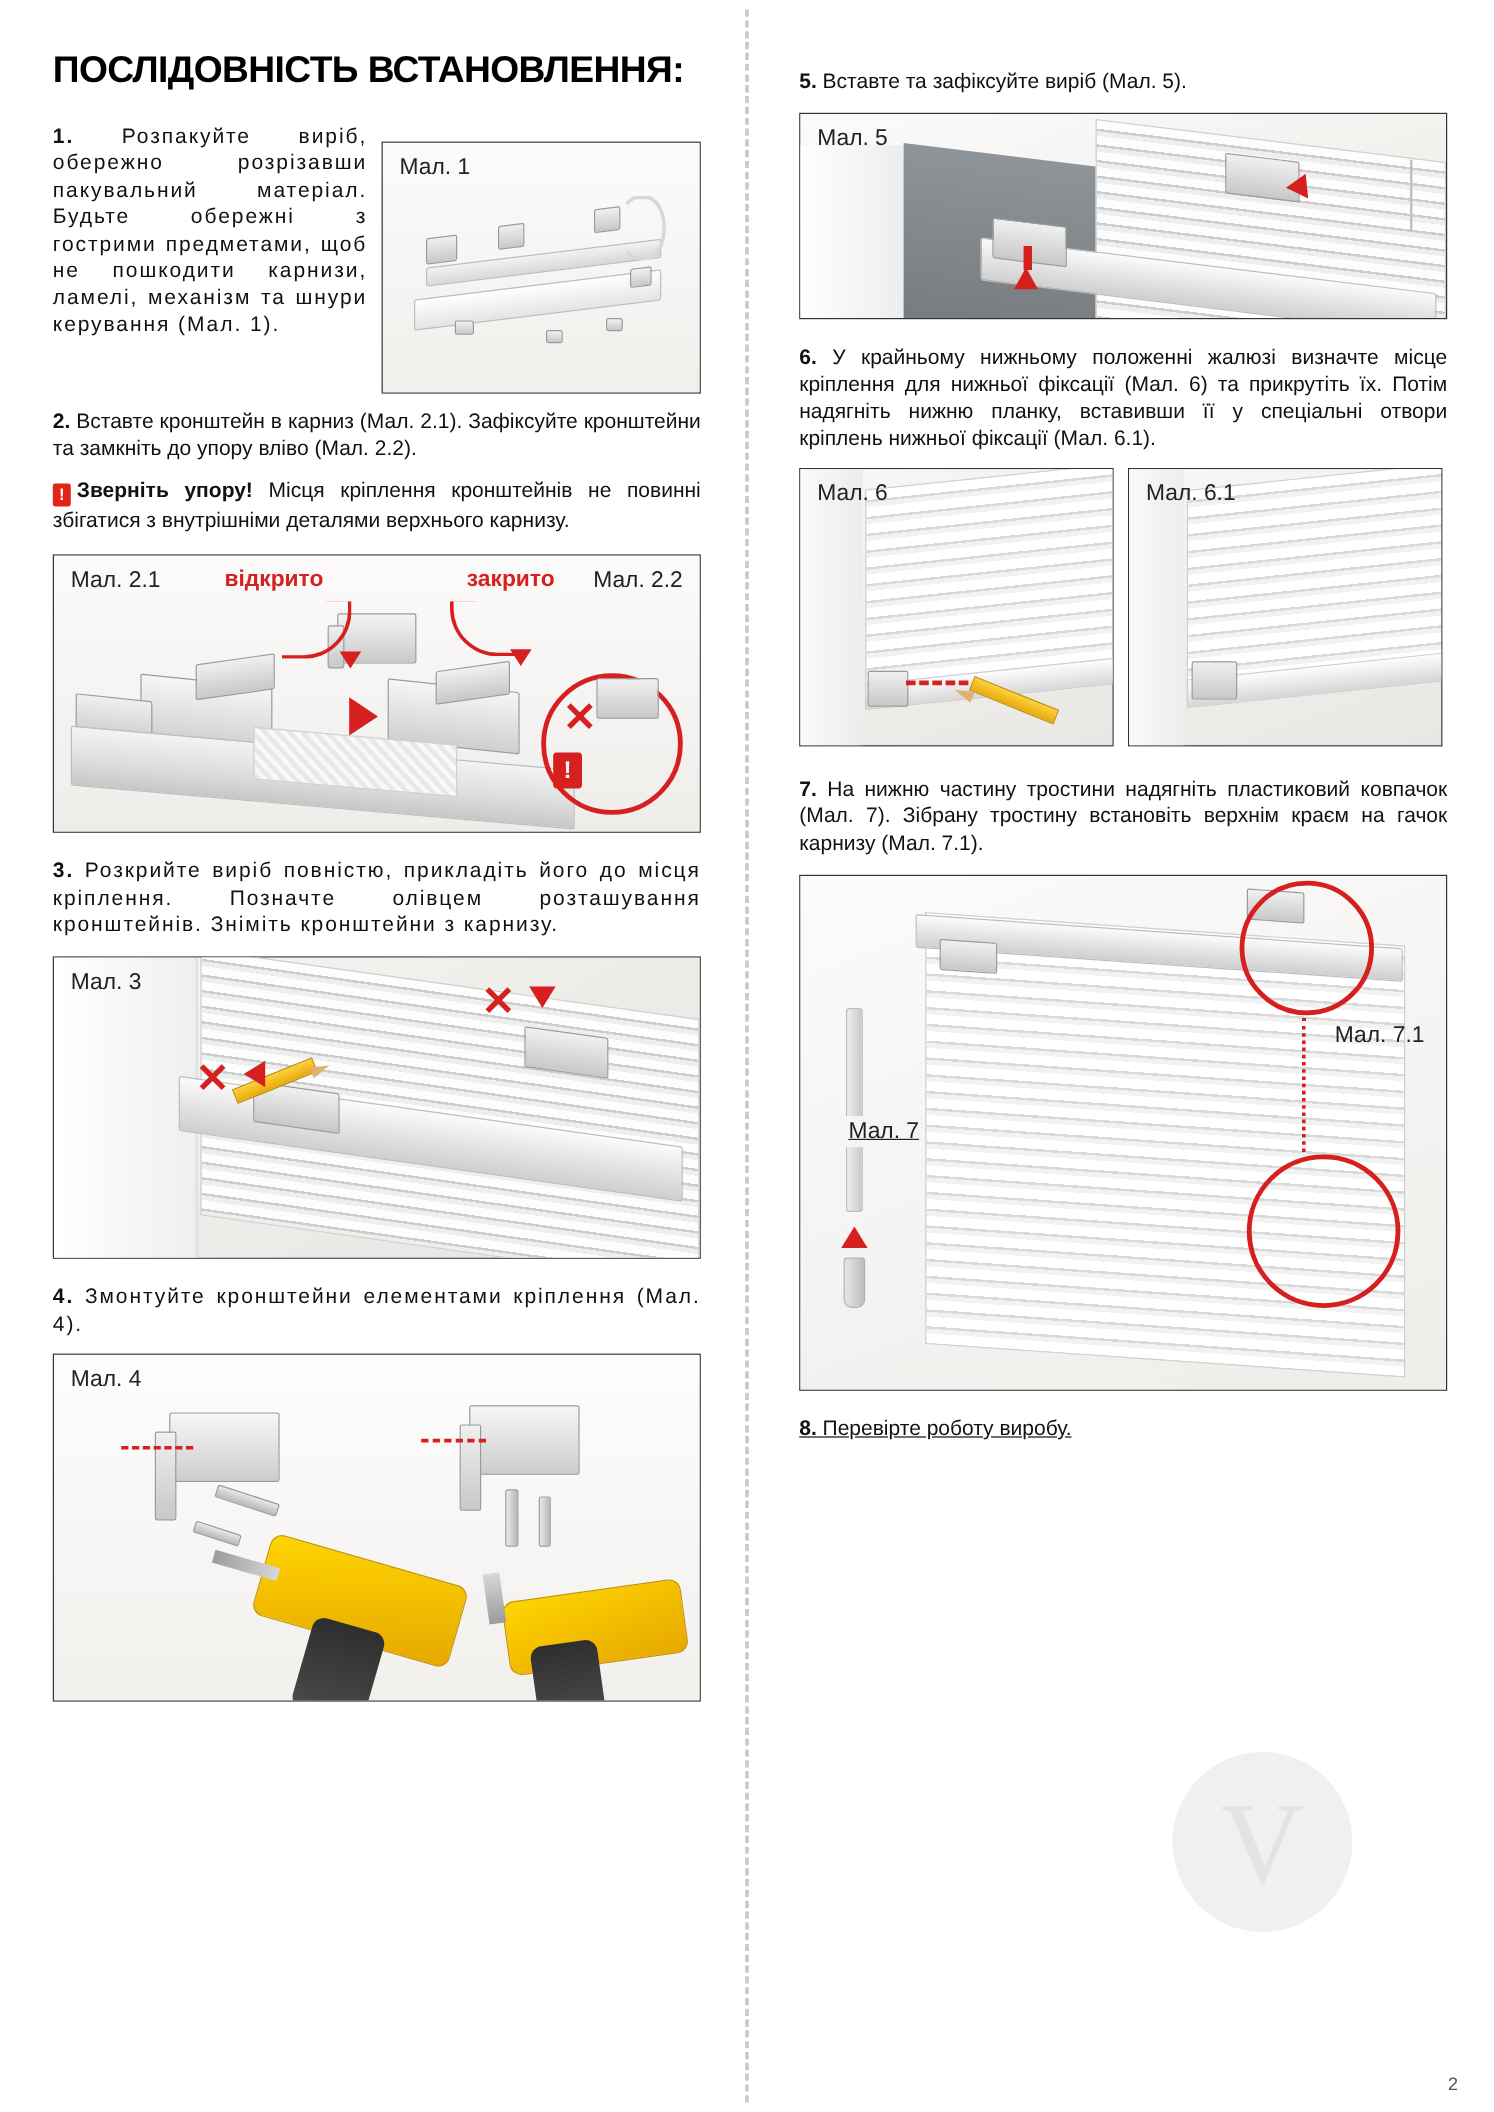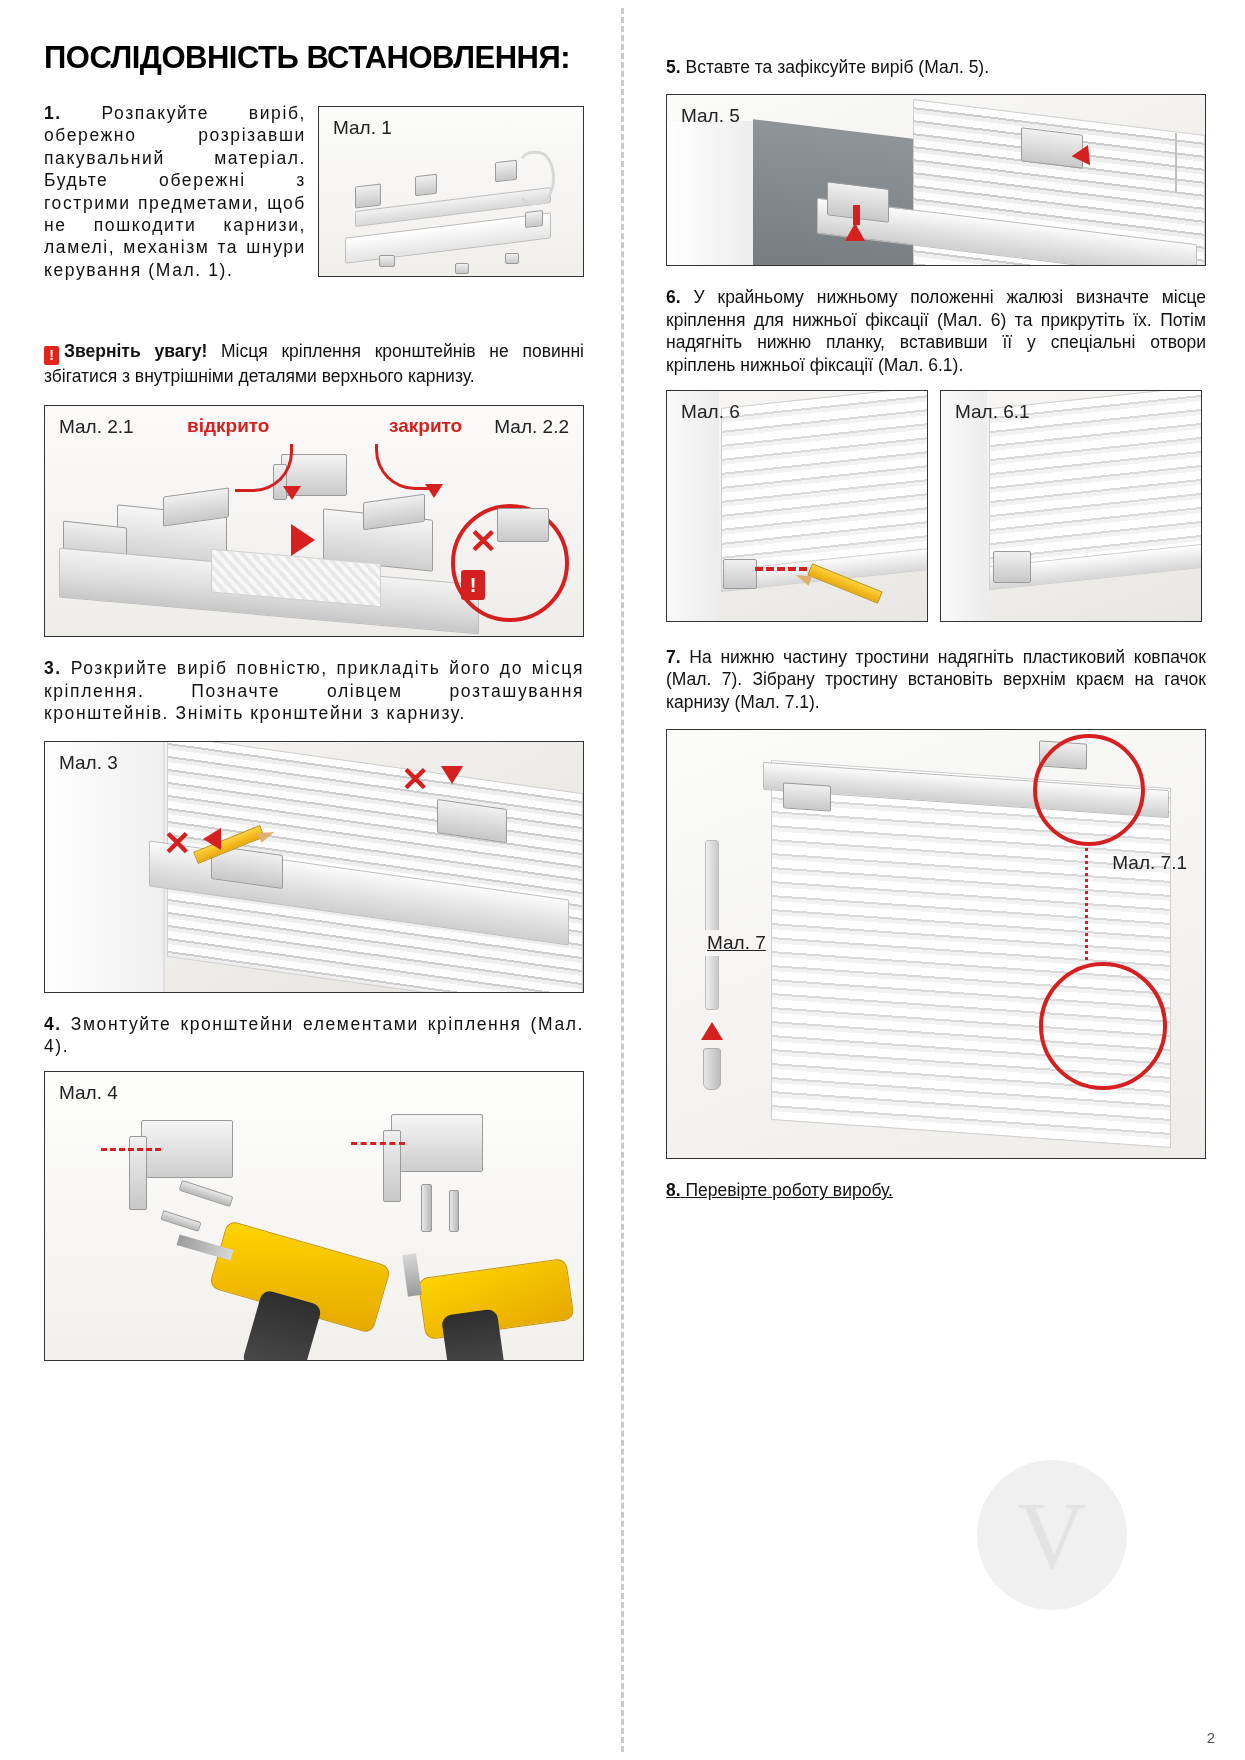--- a/index.html
+++ b/index.html
@@ -176,40 +176,41 @@
   <div class="cols">
 
     <div class="col-left">
 
       <h1 class="title">ПОСЛІДОВНІСТЬ ВСТАНОВЛЕННЯ:</h1>
 
       <div style="position:relative; min-height:212px;">
         <div style="width:262px;">
           <p class="step spaced"><b>1.</b> <span>Розпакуйте виріб, обережно розрізавши пакувальний матеріал. Будьте обережні з гострими предметами, щоб не пошкодити карнизи, ламелі, механізм та шнури керування (Мал. 1).</span></p>
         </div>
-        <div class="fig" style="position:absolute; left:274px; top:4px; width:266px; height:171px;text-align:center;">
+        <div class="fig" style="position:absolute; left:274px; top:16px; width:266px; height:210px;text-align:center;">
           <span class="cap tl">Мал. 1</span>
           <div class="grad-wall" style="background:linear-gradient(180deg,#fbfbfa,#f1efec);"></div>
 
           <div class="headrail" style="left:26px; top:118px; width:206px; height:26px; transform:skewY(-7deg); background:linear-gradient(to bottom,#ffffff,#e4e4e4);"></div>
           <div class="headrail" style="left:36px; top:92px; width:196px; height:16px; transform:skewY(-7deg); background:linear-gradient(to bottom,#f2f2f2,#d8d8d8);"></div>
           <div class="bracket" style="left:36px; top:78px; width:26px; height:22px; transform:skewY(-7deg);"></div>
           <div class="bracket" style="left:96px; top:68px; width:22px; height:20px; transform:skewY(-7deg);"></div>
           <div class="bracket" style="left:176px; top:54px; width:22px; height:20px; transform:skewY(-7deg);"></div>
           <div class="bracket" style="left:206px; top:104px; width:18px; height:16px; transform:skewY(-7deg);"></div>
           <div style="position:absolute; left:196px; top:44px; width:40px; height:54px; border:3px solid #d8d8d8; border-radius:50%/60%; border-left-color:transparent;"></div>
           <div class="bracket" style="left:60px; top:148px; width:16px; height:12px;"></div>
           <div class="bracket" style="left:136px; top:156px; width:14px; height:11px;"></div>
           <div class="bracket" style="left:186px; top:146px; width:14px; height:11px;"></div>
         </div>
       </div>
 
       <div style="margin-top:26px;">
+        <p class="step"><b>2.</b> <span>Вставте кронштейн в карниз (Мал. 2.1). Зафіксуйте кронштейни та замкніть до упору вліво (Мал. 2.2).</span></p>
         <p class="step">
-          <span class="note-flag">!</span><b class="attn">Зверніть увагу!</b> <span>Місця кріплення кронштейнів не повинні збігатися з внутрішніми деталями верхнього карнизу.</span>
+          <span class="note-flag">!</span><b class="attn">Зверніть упору!</b> <span>Місця кріплення кронштейнів не повинні збігатися з внутрішніми деталями верхнього карнизу.</span>
         </p>
       </div>
 
       <div class="fig" style="height:232px; margin-top:18px;">
         <span class="cap tl">Мал. 2.1</span>
         <span class="cap tr">Мал. 2.2</span>
         <div class="grad-wall" style="background:linear-gradient(180deg,#fcfbfa,#efedea);"></div>
         <span class="lbl-red" style="left:142px; top:9px;">відкрито</span>
         <span class="lbl-red" style="left:344px; top:9px;">закрито</span>
 

